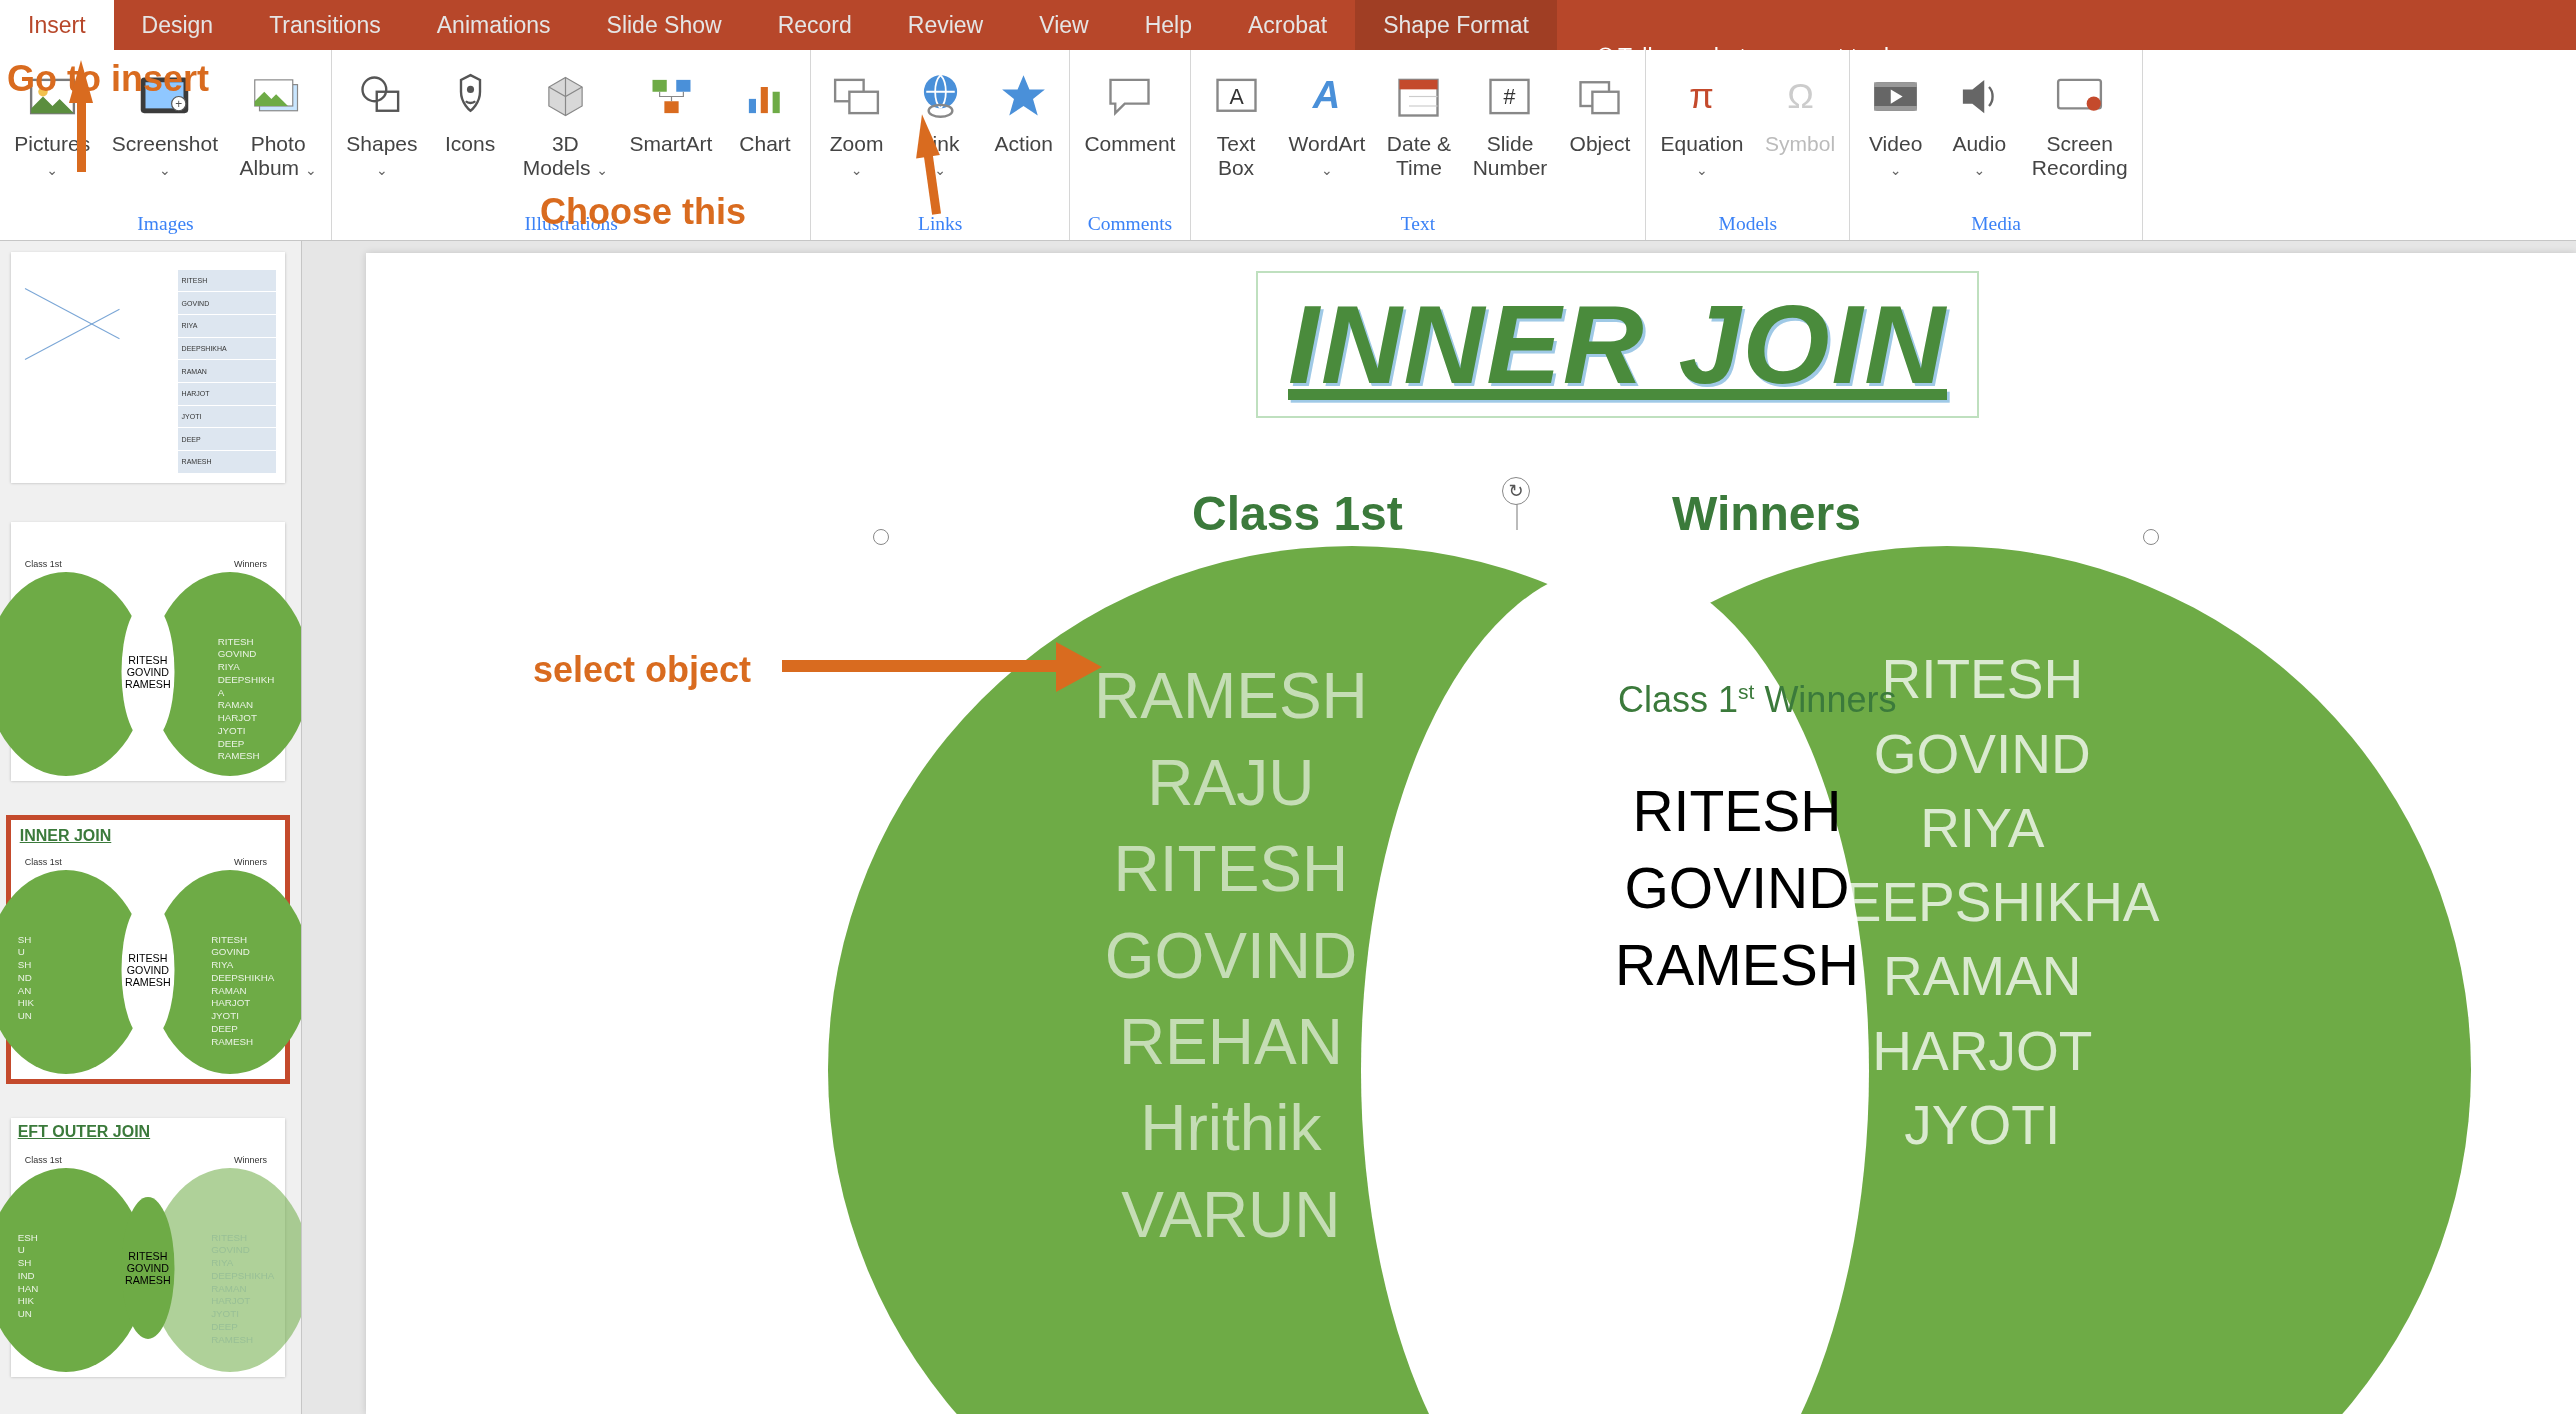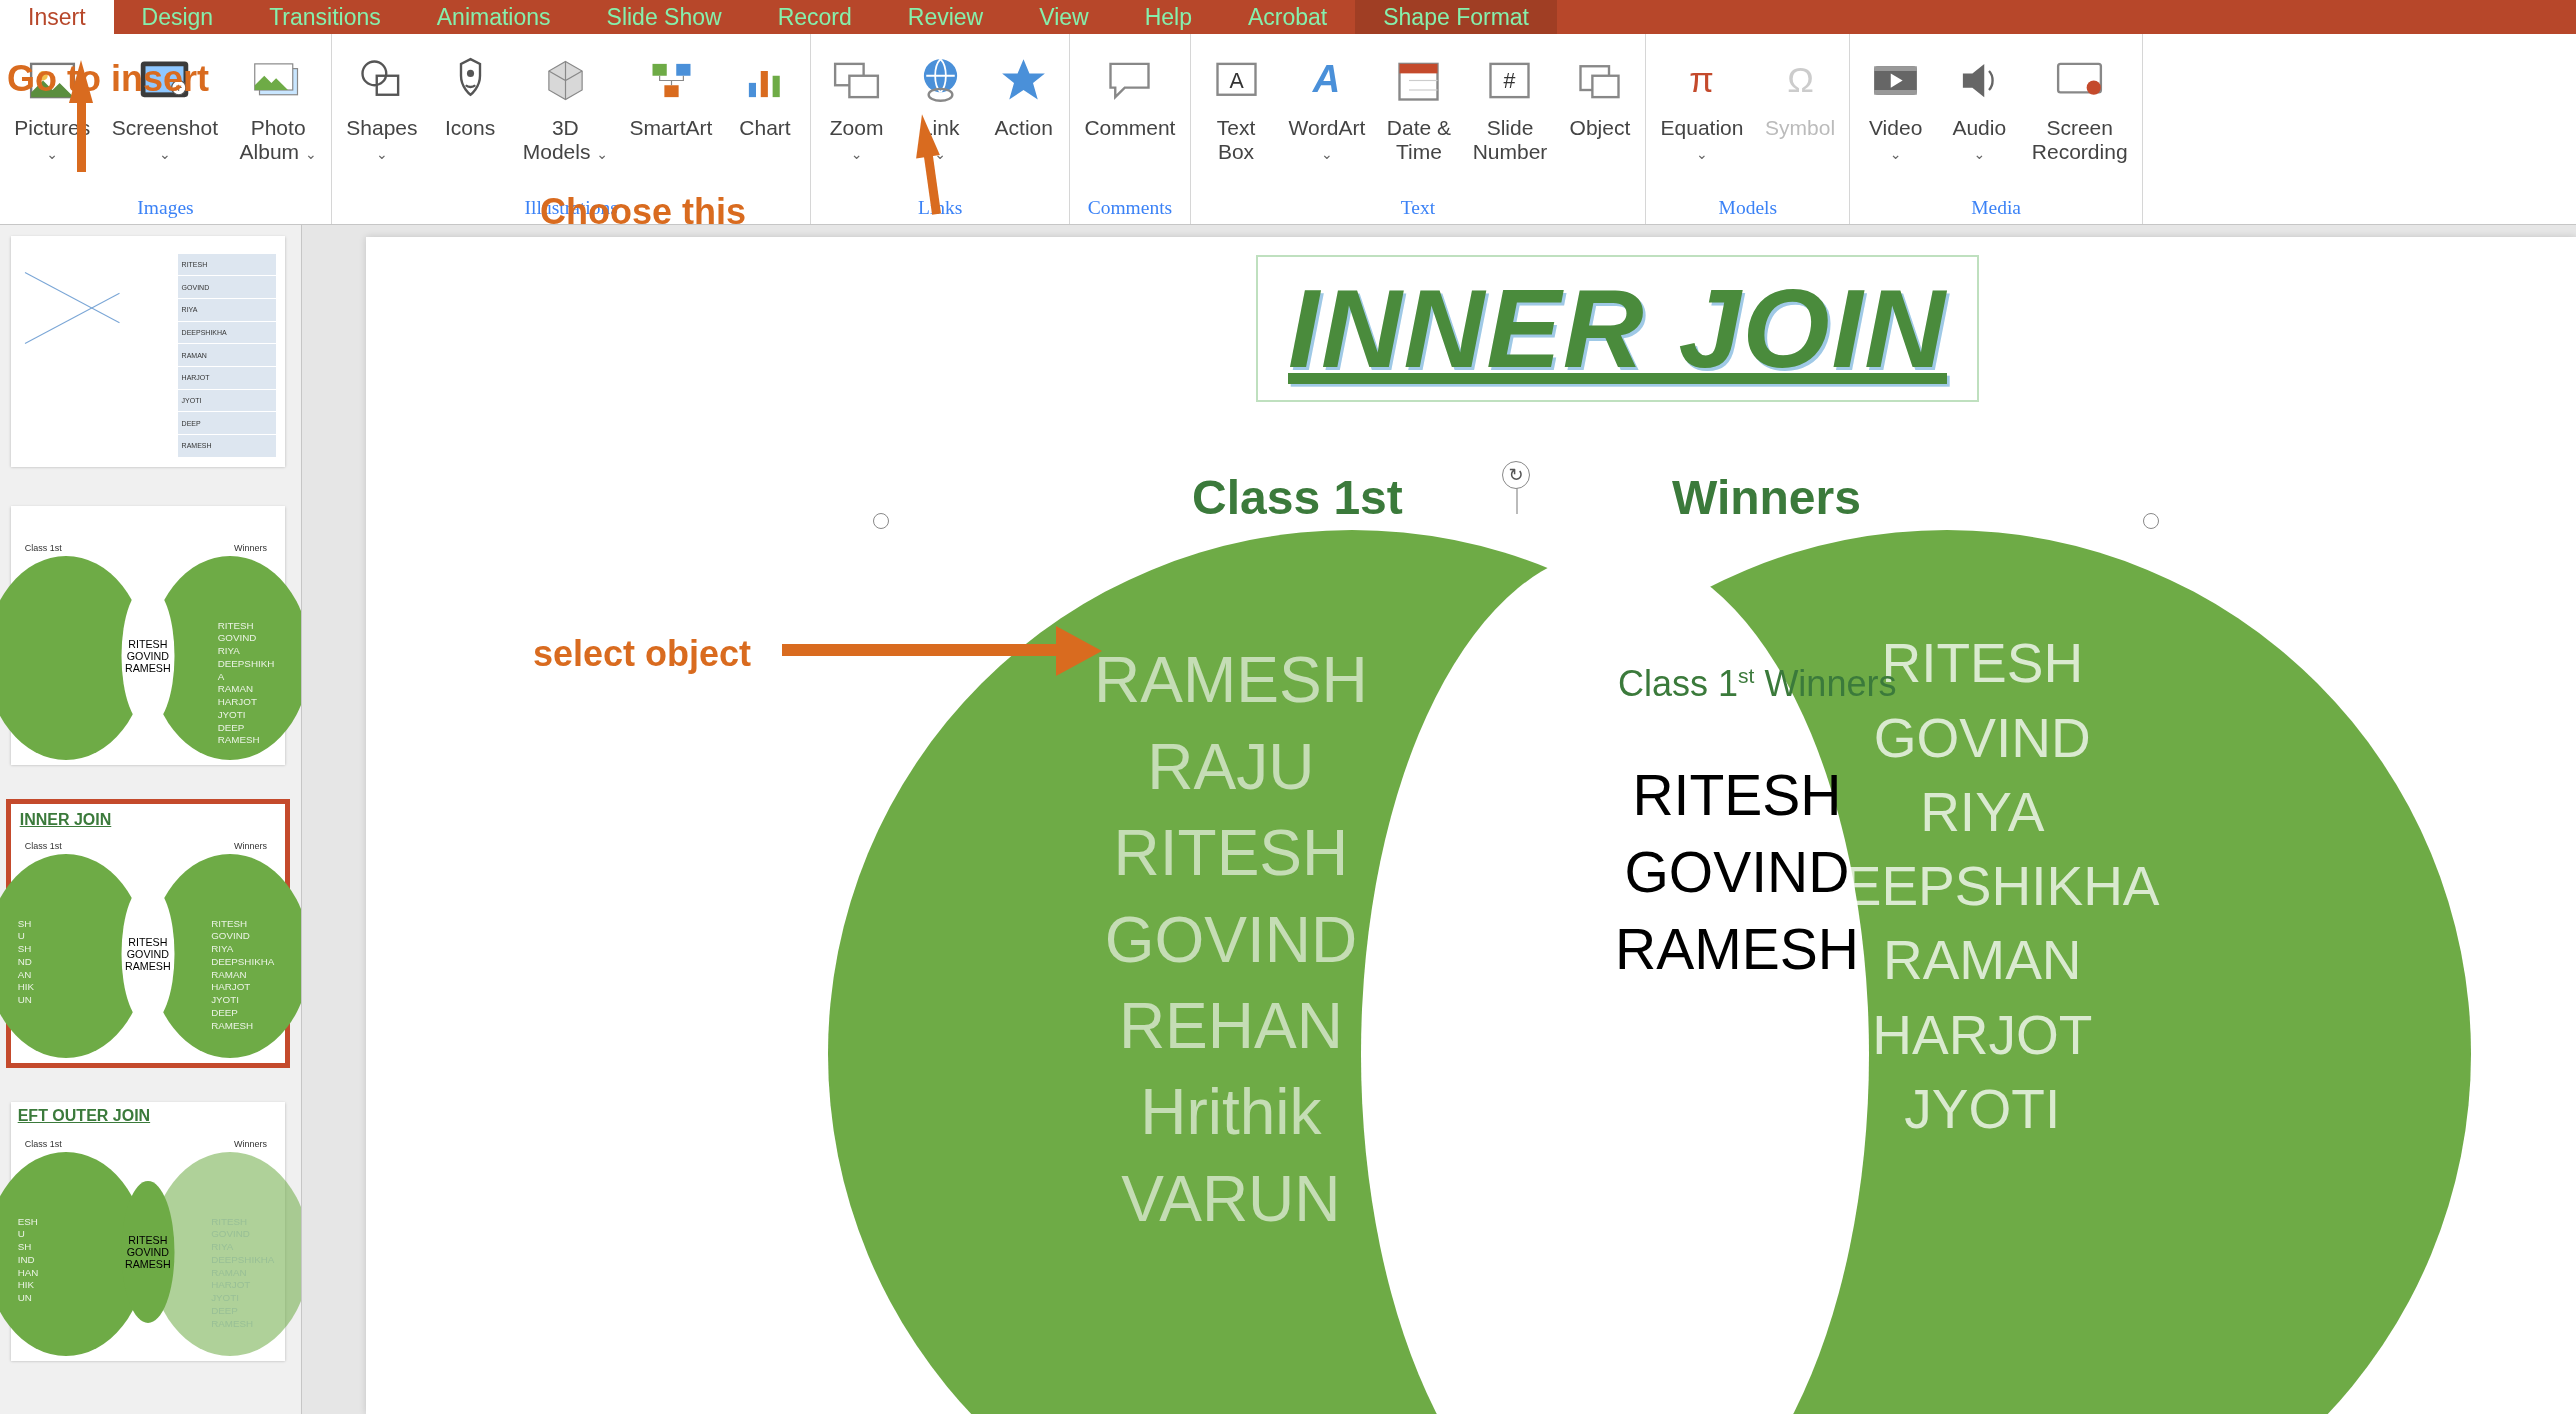--- a/index.html
+++ b/index.html
@@ -1,22 +1,22 @@
 <!DOCTYPE html>
 <html style="font-size:14px"><head>
 <meta charset="utf-8">
 <style>
 * { margin: 0; padding: 0; box-sizing: border-box; font-family: "Segoe UI", Arial, sans-serif; }
 body { background: #e6e6e6; overflow: hidden; }
 
 .app { display: flex; flex-direction: column; width: 2576px; height: 1414px; }
 
 
-.tabs { display: flex; align-items: stretch; background: #b7472a; height: 34px; }
-.tab { padding: 0 28px; display: flex; align-items: center; color: #86efac; font-size: 23px; cursor: pointer; }
+.tabs { display: flex; align-items: stretch; background: #b7472a; height: 50px; }
+.tab { padding: 0 28px; display: flex; align-items: center; color: #e5e5e5; font-size: 23px; cursor: pointer; }
 .tab.active { background: #fff; color: #b7472a; }
 .tab.shape-format { background: #a03e24; }
 .tell-me { display: flex; align-items: flex-start; color: #fff; font-size: 23px; padding-left: 36px; gap: 0; margin-top: 44px; }
 .tell-me svg { width: 25px; height: 25px; }
 
 
 .ribbon { display: flex; background: #fff; height: 191px; border-bottom: 0.9px solid #c6c6c6; }
 .ribbon-group { display: flex; flex-direction: column; border-right: 0.9px solid #d6d6d6; padding: 7px 5.3px 3.6px; }
 .ribbon-buttons { display: flex; flex: 1; gap: 3.6px; }
 .ribbon-btn { display: flex; flex-direction: column; align-items: center; justify-content: flex-start; padding: 5.3px 9px 0; cursor: pointer; font-size: 21px; color: #444; min-width: 80px; }

